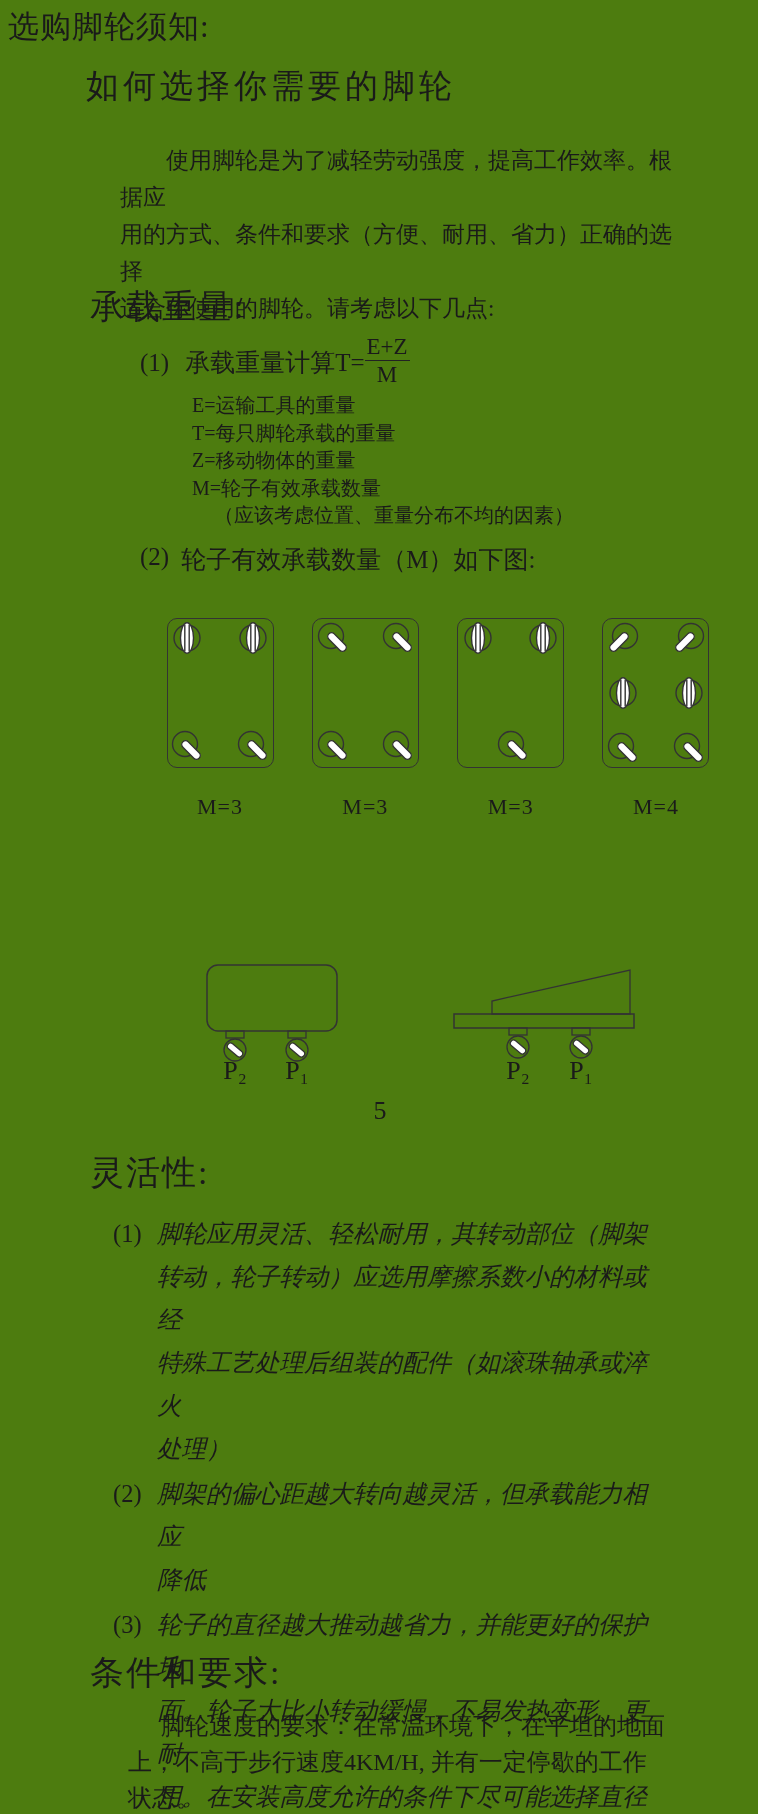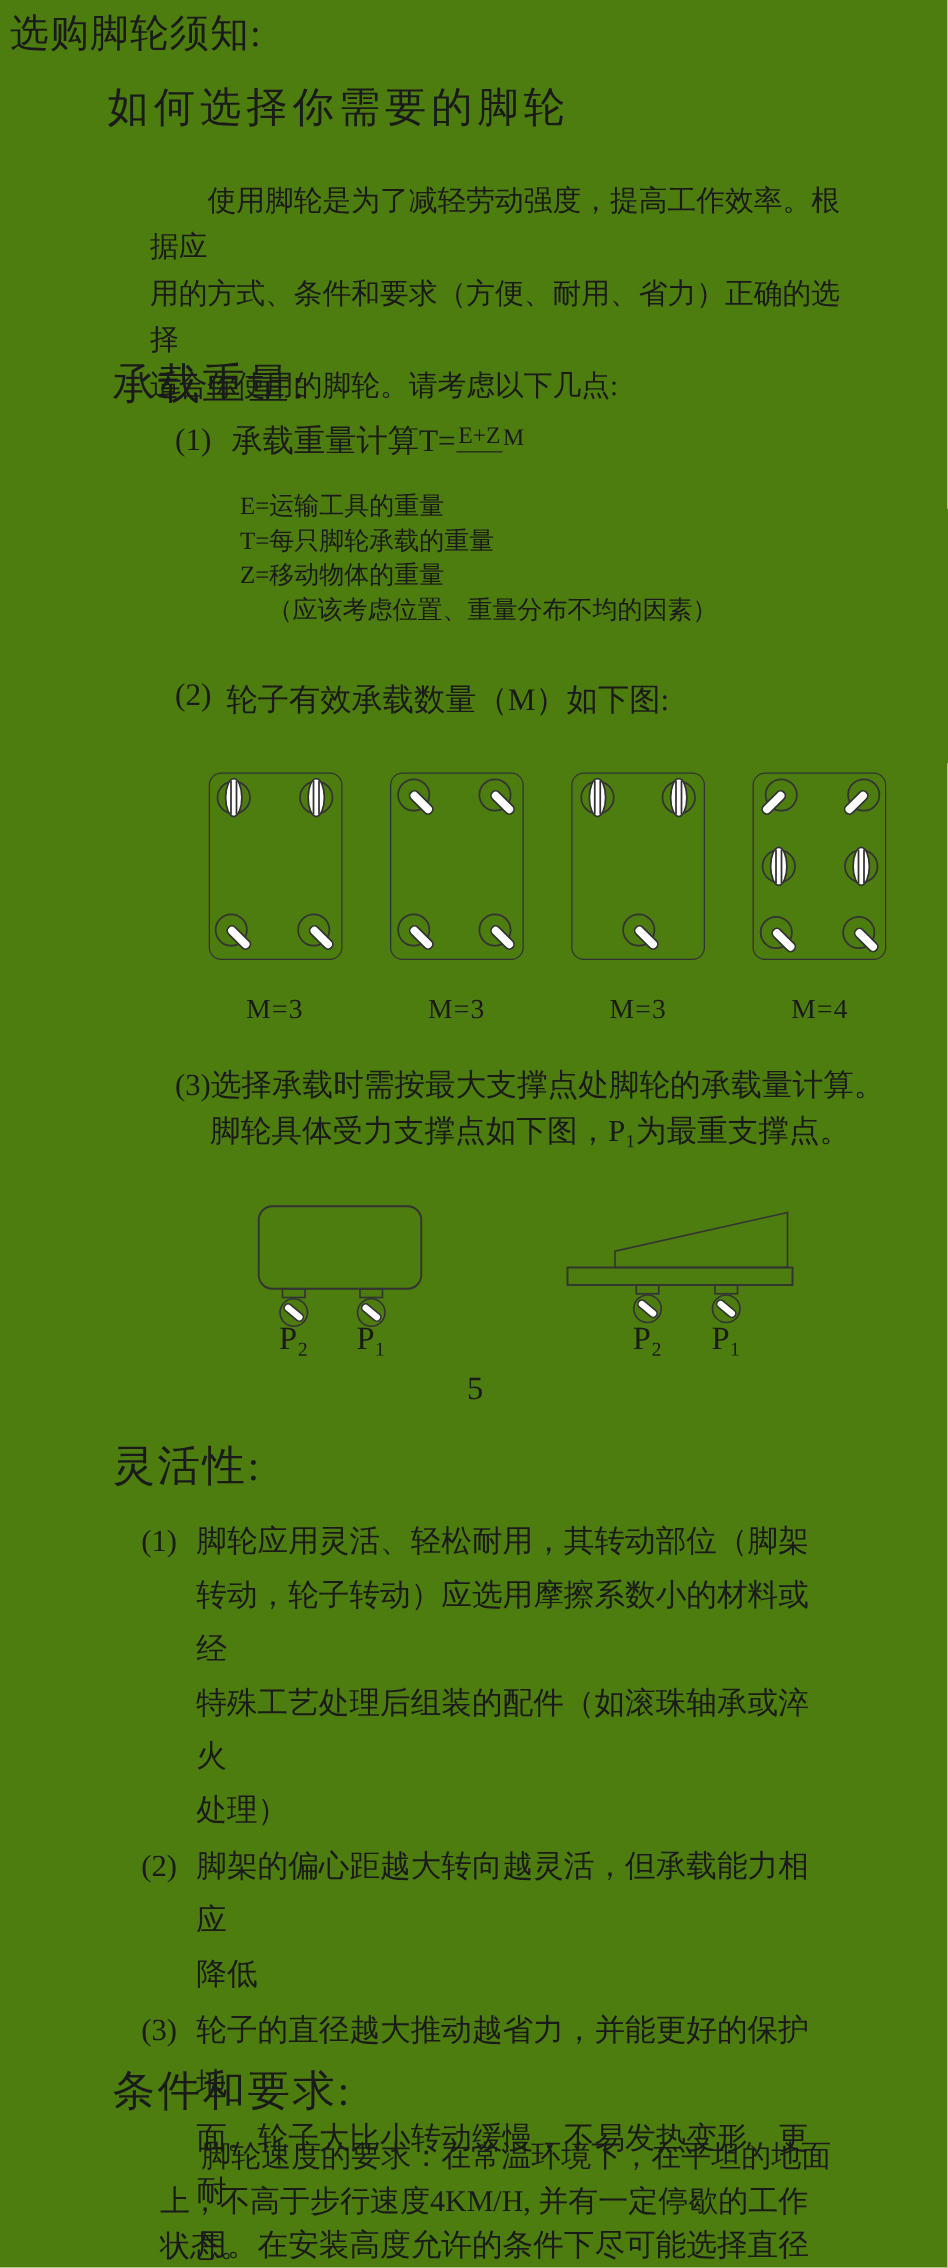--- a/index.html
+++ b/index.html
@@ -9,22 +9,22 @@
   }
   .abs{position:absolute;}
   .doc-title{left:8px;top:6px;font-size:31px;letter-spacing:1px;}
   .intro-heading{left:86px;top:64px;font-size:33px;letter-spacing:4px;}
   .intro-body{left:120px;top:114px;width:560px;font-size:23px;line-height:37px;
     white-space:pre-line;text-indent:46px;margin-top:28px;}
   .sec-heading{font-size:34px;letter-spacing:2px;}
   .load-heading{left:90px;top:284px;}
   .formula-row{left:140px;top:336px;display:flex;align-items:center;font-size:25px;}
   .li-num{margin-right:16px;}
-  .fraction{display:inline-flex;flex-direction:row;align-items:center;
-    font-size:19px;line-height:1.1;transform:translateY(-2px);}
+  .fraction{display:inline-flex;flex-direction:column;align-items:center;
+    font-size:23px;line-height:1.1;transform:translateY(-2px);}
   .frac-num{border-bottom:1.6px solid #222;padding:0 2px 1px;}
   .frac-den{padding-top:1px;}
   .definitions{left:192px;top:392px;font-size:20px;line-height:27.5px;}
   .def-note{padding-left:22px;}
   .item2-row{left:140px;top:543px;display:flex;font-size:25px;}
   .item2-row .li-num{margin-right:12px;}
   .diagrams-row{left:165px;top:618px;width:546px;display:flex;justify-content:space-between;}
   .diagram{width:110px;display:flex;flex-direction:column;align-items:center;}
   .plate{position:relative;width:107px;height:150px;border:1.5px solid #333;border-radius:10px;box-sizing:border-box;}
   .caster-pos{position:absolute;width:36px;height:36px;transform:translate(-50%,-50%);}
@@ -32,21 +32,21 @@
   .m-label{margin-top:26px;font-size:22px;letter-spacing:1px;}
   .item3-block{left:140px;top:850px;font-size:24.5px;line-height:37px;width:580px;}
   .item3-line2{padding-left:28px;}
   .support-svg{position:absolute;}
   .p-label{position:absolute;top:1056px;width:44px;text-align:center;font-size:26px;}
   .page-number{left:366px;top:1096px;width:28px;text-align:center;font-size:26px;}
   .flex-heading{left:90px;top:1150px;text-align:center;}
   .flex-items{left:113px;top:1212px;width:560px;}
   .flex-item{display:flex;font-size:24.5px;line-height:43px;margin-bottom:2px;}
   .fi-num{width:44px;flex:none;}
-  .fi-text{white-space:pre-line;width:510px;}
+  .fi-text{white-space:pre-line;width:510px;font-style:italic;}
   .speed-heading{left:90px;top:1650px;}
   .speed-body{left:128px;top:1708px;width:560px;font-size:24px;line-height:36px;
     white-space:pre-line;text-indent:33px;}
 </style>
 </head>
 <body>
 
 <div class="page">
 
   <div class="abs doc-title">选购脚轮须知:</div>
@@ -65,20 +65,21 @@
       <span class="frac-num">E+Z</span>
       <span class="frac-den">M</span>
     </span>
   </div>
 
   <div class="abs definitions">
     <div id="def-lines">
         <div>E=运输工具的重量</div>
         <div>T=每只脚轮承载的重量</div>
         <div>Z=移动物体的重量</div>
+        <div>M=轮子有效承载数量</div>
       </div>
     <div class="def-note">（应该考虑位置、重量分布不均的因素）</div>
   </div>
 
   <div class="abs item2-row">
     <span class="li-num">(2)</span>
     <span>轮子有效承载数量（M）如下图:</span>
   </div>
 
   <div class="abs diagrams-row" id="diagrams-row">
@@ -255,24 +256,20 @@
                   <rect x="-3" y="-3.8" width="23" height="7.6" rx="3.8" fill="#fff" stroke="#333" stroke-width="1.4"></rect>
                 </g>
               </g>
             </svg>
           </div>
         </div>
         <div class="m-label">M=4</div>
       </div>
     </div>
 
-  <div class="abs item3-block">
-    <div>(3)选择承载时需按最大支撑点处脚轮的承载量计算。</div>
-    <div class="item3-line2">脚轮具体受力支撑点如下图，P₁为最重支撑点。</div>
-  </div>
 
   <svg class="support-svg" style="left:205px;top:962px" width="140" height="102" viewBox="0 0 140 102">
     <rect x="2" y="3" width="130" height="66" rx="11" fill="none" stroke="#333" stroke-width="1.5"></rect>
     <g>
       <rect x="21" y="69" width="18" height="7" fill="none" stroke="#333" stroke-width="1.3"></rect>
       <circle cx="30" cy="88" r="11" fill="none" stroke="#333" stroke-width="1.3"></circle>
       <g transform="translate(30,88) rotate(40)">
         <rect x="-9" y="-3.2" width="18" height="6.4" rx="3.2" fill="#fff" stroke="#333" stroke-width="1.3"></rect>
       </g>
     </g>

